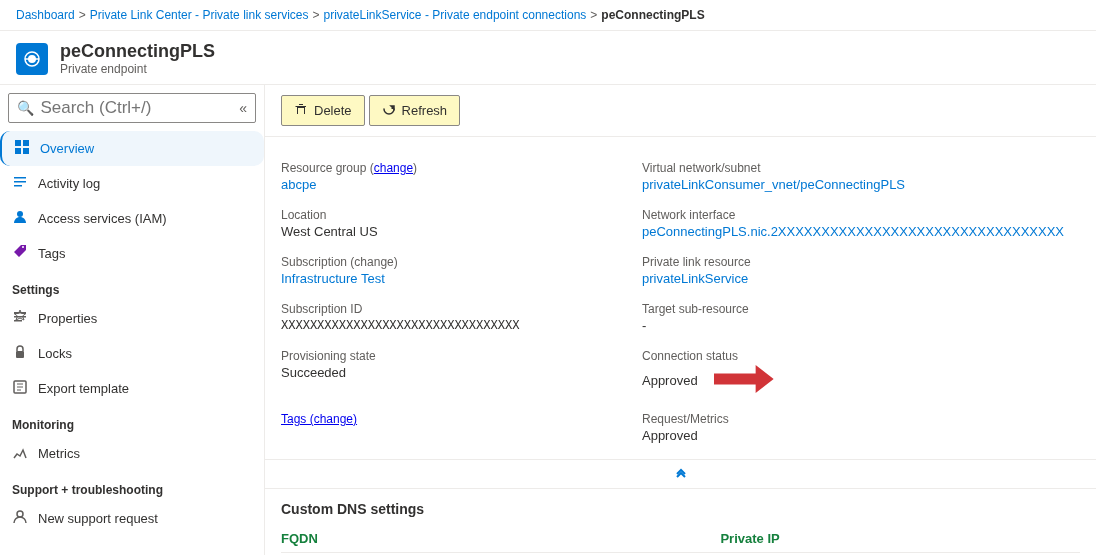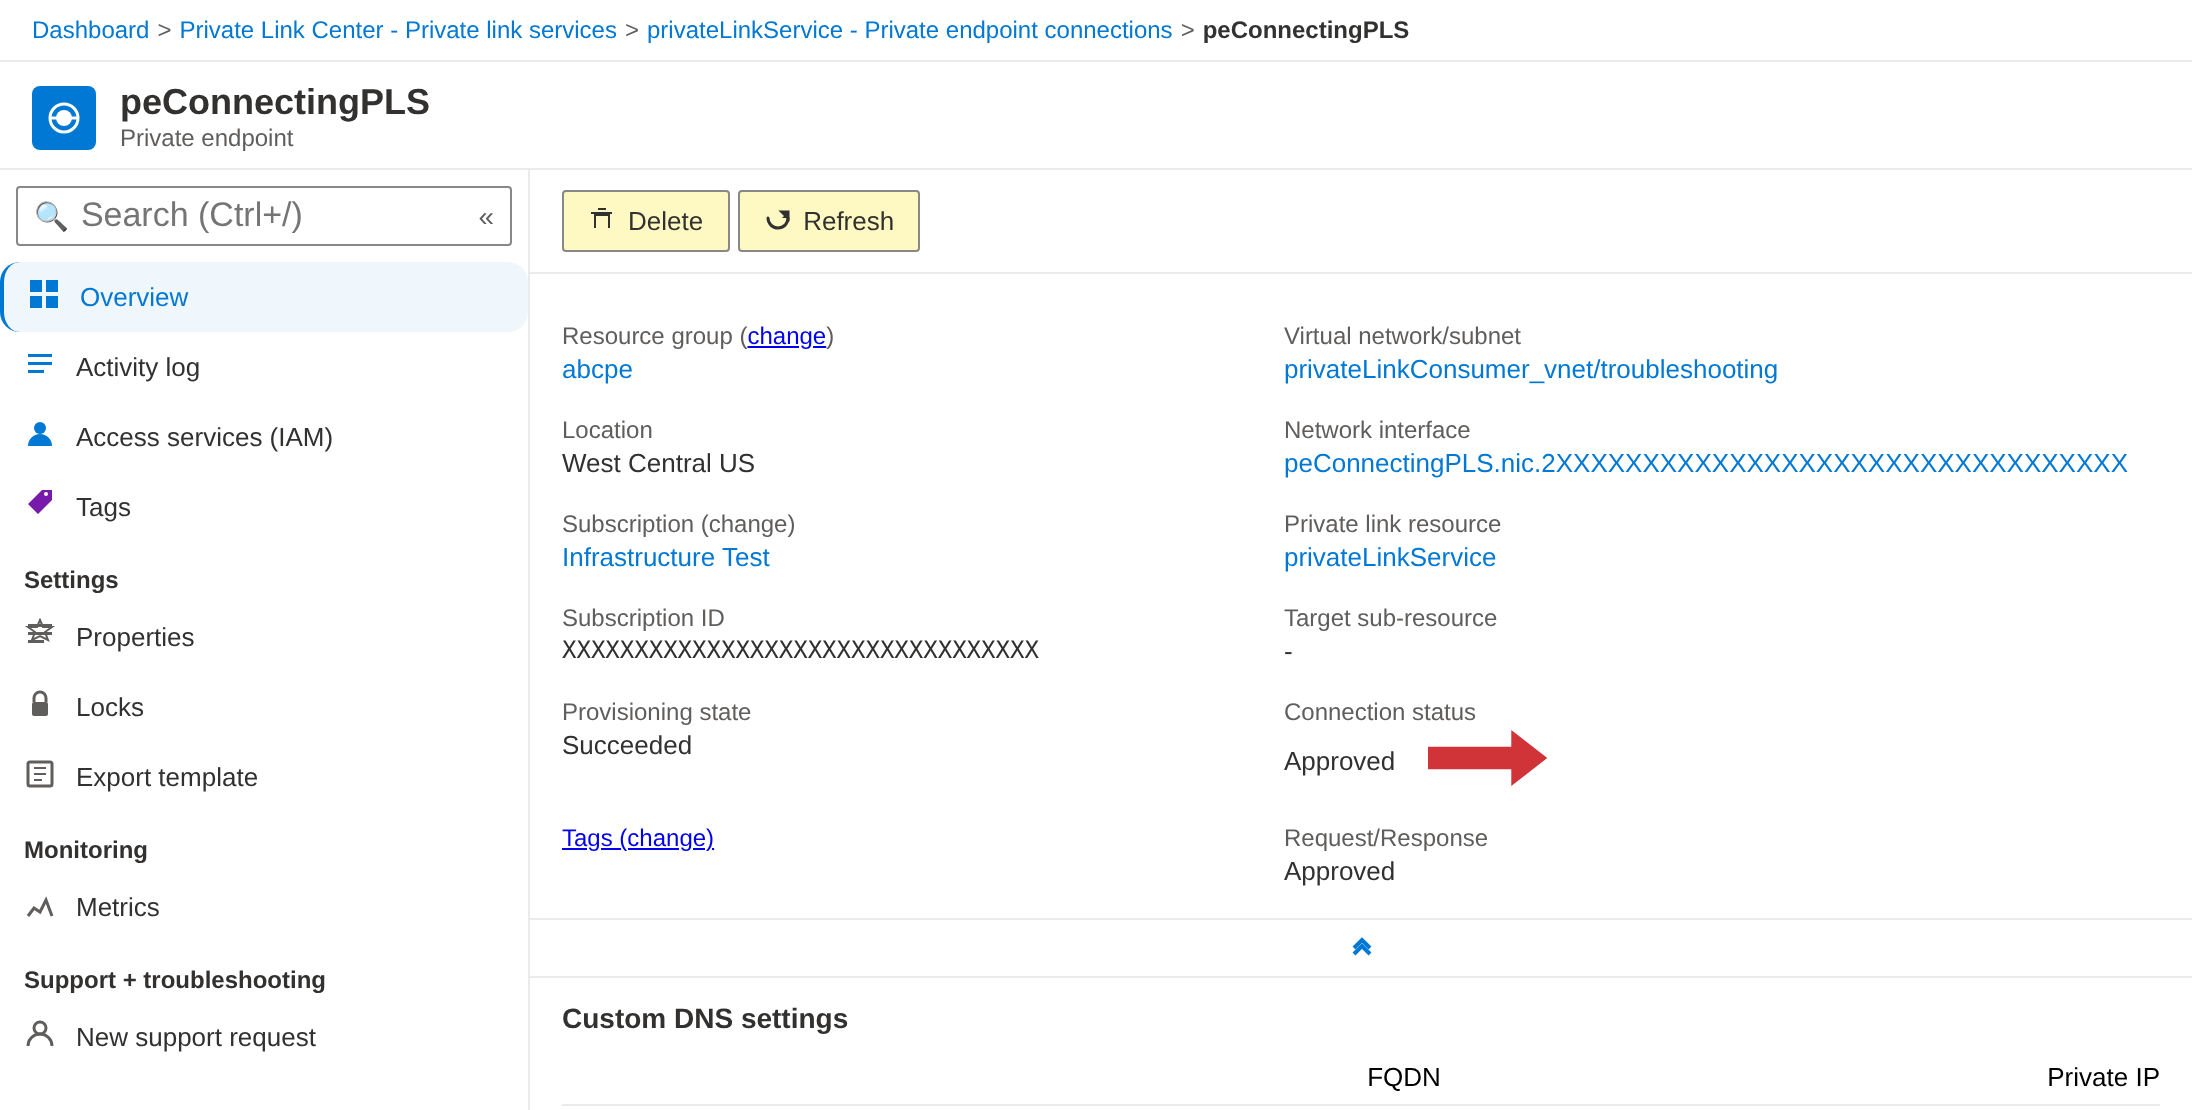--- a/index.html
+++ b/index.html
@@ -188,24 +188,24 @@
       font-size: 14px;
       font-weight: 600;
       color: #323130;
       padding: 12px 0 8px 0;
     }
     .dns-table {
       width: 100%;
       border-collapse: collapse;
     }
     .dns-table th {
-      text-align: right;
+      text-align: left;
       font-size: 13px;
-      font-weight: 400;
-      color: #000000;
+      font-weight: 700;
+      color: #15803d;
       padding: 6px 0;
       border-bottom: 1px solid #edebe9;
     }
     .dns-table td {
       padding: 6px 0;
       font-size: 13px;
       color: #323130;
       border-bottom: 1px solid #f3f2f1;
     }
     .dns-table .col-fqdn { width: 55%; }
@@ -373,21 +373,21 @@
           <span> (</span><a href="#">change</a><span>)</span>
         </div>
         <div class="prop-value">
           <a href="#">abcpe</a>
         </div>
       </div>
 
       <div class="prop-item">
         <div class="prop-label">Virtual network/subnet</div>
         <div class="prop-value">
-          <a href="#">privateLinkConsumer_vnet/troubleshooting</a>
+          <a href="#">privateLinkConsumer_vnet/peConnectingPLS</a>
         </div>
       </div>
 
       <div class="prop-item">
         <div class="prop-label">Location</div>
         <div class="prop-value">West Central US</div>
       </div>
 
       <div class="prop-item">
         <div class="prop-label">Network interface</div>
@@ -433,21 +433,21 @@
         </div>
       </div>
 
       <div class="prop-item">
         <div class="prop-label">
           <a href="#">Tags (change)</a>
         </div>
       </div>
 
       <div class="prop-item">
-        <div class="prop-label">Request/Response</div>
+        <div class="prop-label">Request/Metrics</div>
         <div class="prop-value">Approved</div>
       </div>
 
     </div>
 
     <div class="collapse-btn">
       <svg width="16" height="16" viewBox="0 0 16 16">
         <polyline points="4,10 8,6 12,10" fill="none" stroke="#0078d4" stroke-width="2"></polyline>
         <polyline points="4,13 8,9 12,13" fill="none" stroke="#0078d4" stroke-width="2"></polyline>
       </svg>

